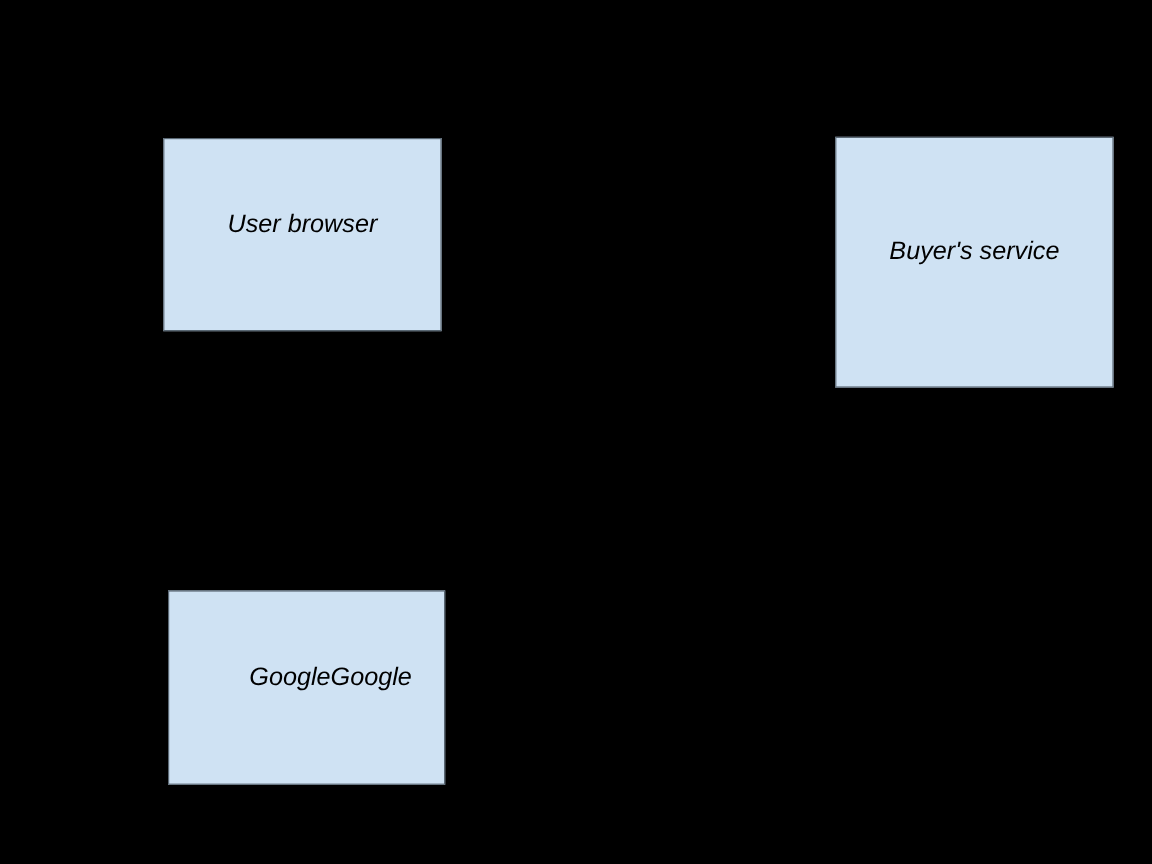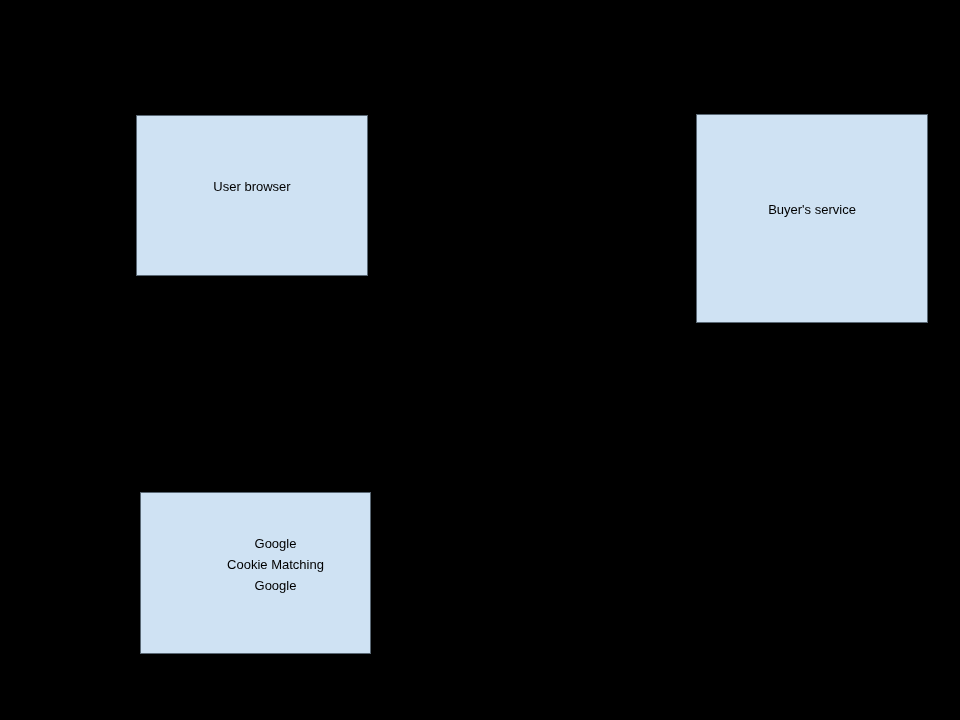--- a/index.html
+++ b/index.html
@@ -14,27 +14,27 @@
     background: var(--background, #000000);
     font-family: "Liberation Sans", sans-serif;
   }
   .node {
     position: absolute;
     box-sizing: border-box;
     background: var(--node_fill, #cfe2f3);
     border: 1px solid var(--node_border, #5a6874);
     color: var(--text, #000000);
     display: flex;
-    flex-direction: column;
     align-items: center;
     justify-content: center;
     text-align: center;
-    font-size: 13px;
+    font-size: 21px;
     line-height: 21px;
     padding-bottom: 18px; 
+    font-style: italic;
   }
   .node .line {
     display: block;
     white-space: nowrap;
   }
   #node-user-browser {
     left: 136px;
     top: 115px;
     width: 232px;
     height: 161px;
@@ -59,15 +59,14 @@
 <div class="node" id="node-user-browser">
   <span class="line">User browser</span>
 </div>
 
 <div class="node" id="node-buyers-service">
   <span class="line">Buyer's service</span>
 </div>
 
 <div class="node" id="node-google-cookie-matching">
   <span class="line">Google</span>
-  <span class="line">Cookie Matching</span>
   <span class="line">Google</span>
 </div>
 
 </body></html>

